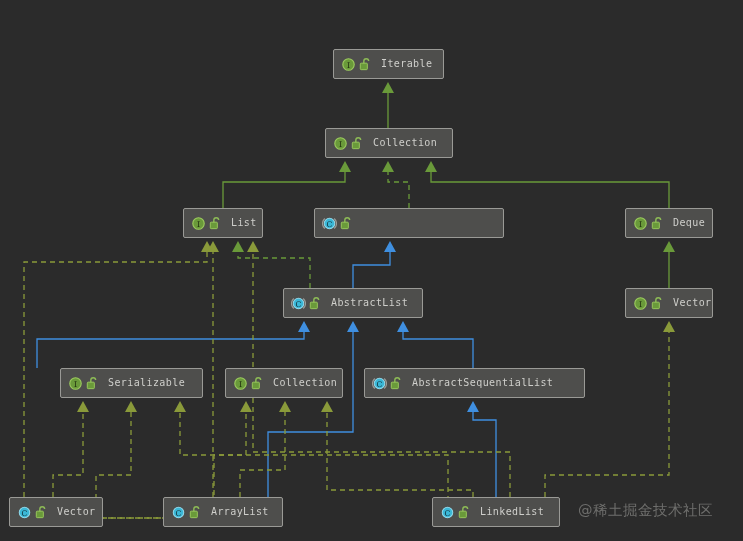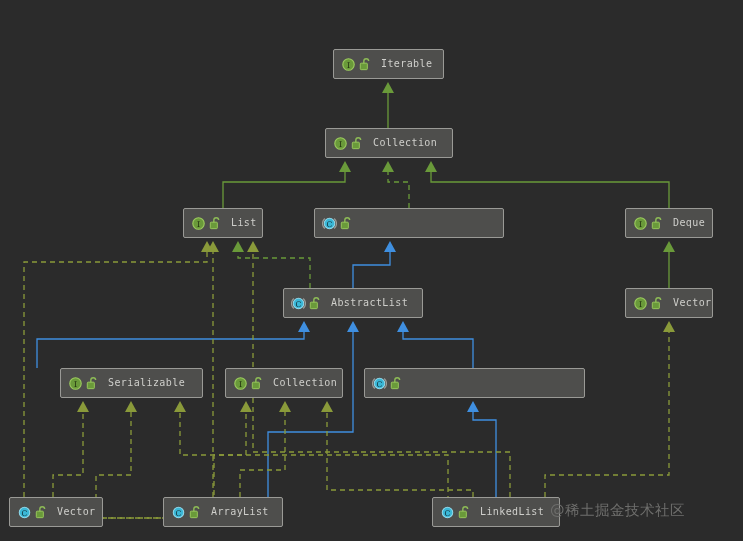--- a/index.html
+++ b/index.html
@@ -285,20 +285,21 @@
             <circle cx="8" cy="8" r="5.6" fill="#3ab7d6" stroke="#8fd8ea" stroke-width="1.1"></circle>
             <text x="8" y="11.3" text-anchor="middle" font-family="&quot;DejaVu Serif&quot;, serif" font-size="8.2" fill="#10333c">C</text>
             <path d="M3.0 2.6 A7.2 7.2 0 0 0 3.0 13.4" fill="none" stroke="#9a9a96" stroke-width="1.3"></path>
             <path d="M13.0 2.6 A7.2 7.2 0 0 1 13.0 13.4" fill="none" stroke="#9a9a96" stroke-width="1.3"></path>
           </svg>
           <svg class="vis-icon" viewBox="0 0 14 15">
             <path d="M5.2 7.2 V4.4 A2.6 2.6 0 0 1 10.4 4.4" fill="none" stroke="#8dbb56" stroke-width="1.5"></path>
             <rect x="1.4" y="6.6" width="7.6" height="7" rx="1" fill="#6a9a3a" stroke="#9ccb5e" stroke-width="1"></rect>
           </svg>
         </span>
+        <span class="node-label">AbstractSequentialList</span>
       </div>
       <div class="node" style="left: 9px; top: 497px; width: 94px;">
         <span class="icon-wrap">
           <svg class="type-icon" viewBox="0 0 16 16">
             <circle cx="8" cy="8" r="5.6" fill="#3ab7d6" stroke="#8fd8ea" stroke-width="1.1"></circle>
             <text x="8" y="11.3" text-anchor="middle" font-family="&quot;DejaVu Serif&quot;, serif" font-size="8.2" fill="#10333c">C</text>
           </svg>
           <svg class="vis-icon" viewBox="0 0 14 15">
             <path d="M5.2 7.2 V4.4 A2.6 2.6 0 0 1 10.4 4.4" fill="none" stroke="#8dbb56" stroke-width="1.5"></path>
             <rect x="1.4" y="6.6" width="7.6" height="7" rx="1" fill="#6a9a3a" stroke="#9ccb5e" stroke-width="1"></rect>
@@ -327,15 +328,15 @@
           </svg>
           <svg class="vis-icon" viewBox="0 0 14 15">
             <path d="M5.2 7.2 V4.4 A2.6 2.6 0 0 1 10.4 4.4" fill="none" stroke="#8dbb56" stroke-width="1.5"></path>
             <rect x="1.4" y="6.6" width="7.6" height="7" rx="1" fill="#6a9a3a" stroke="#9ccb5e" stroke-width="1"></rect>
           </svg>
         </span>
         <span class="node-label">LinkedList</span>
       </div>
     </div>
 
-  <div class="watermark" style="left:550px; top:501px;text-align:center;">@稀土掘金技术社区</div>
+  <div class="watermark" style="left:578px; top:501px;text-align:center;">@稀土掘金技术社区</div>
 
 </div>
 
 </body></html>

